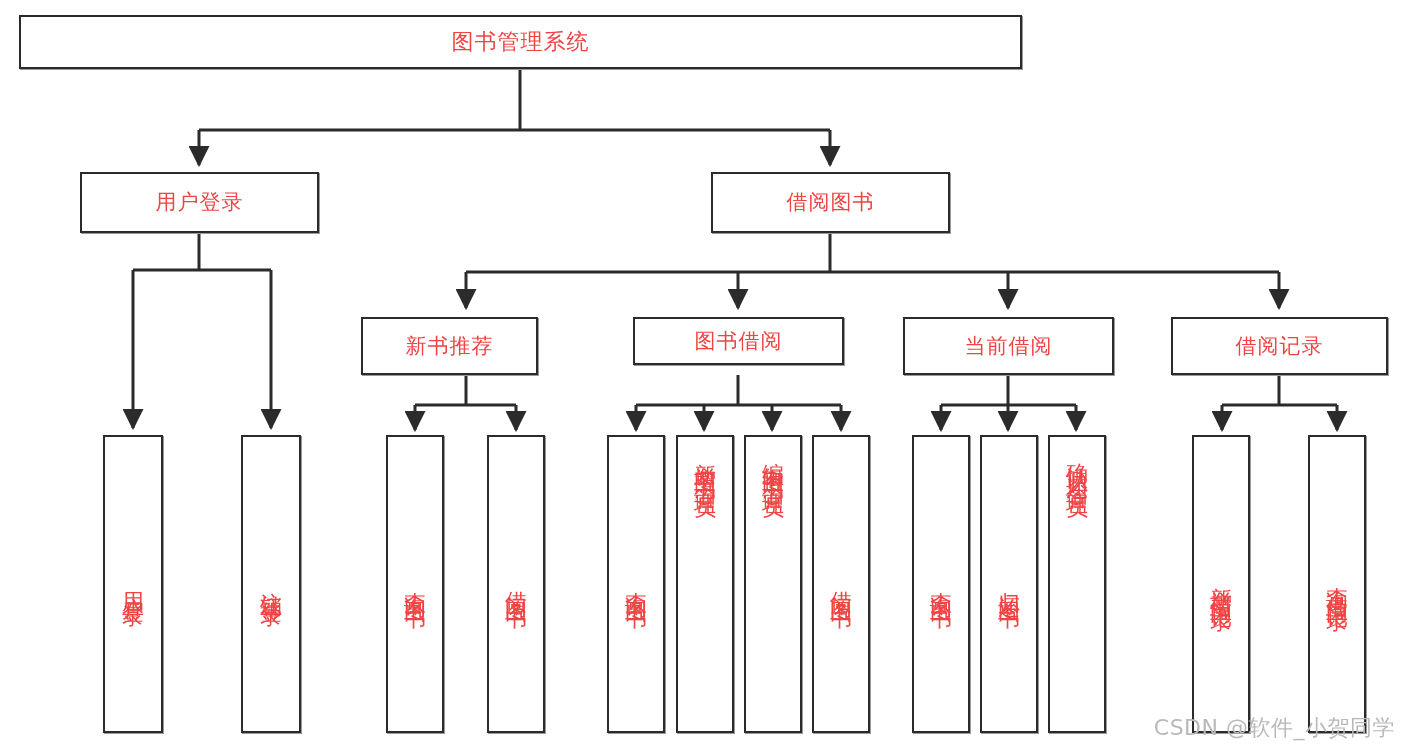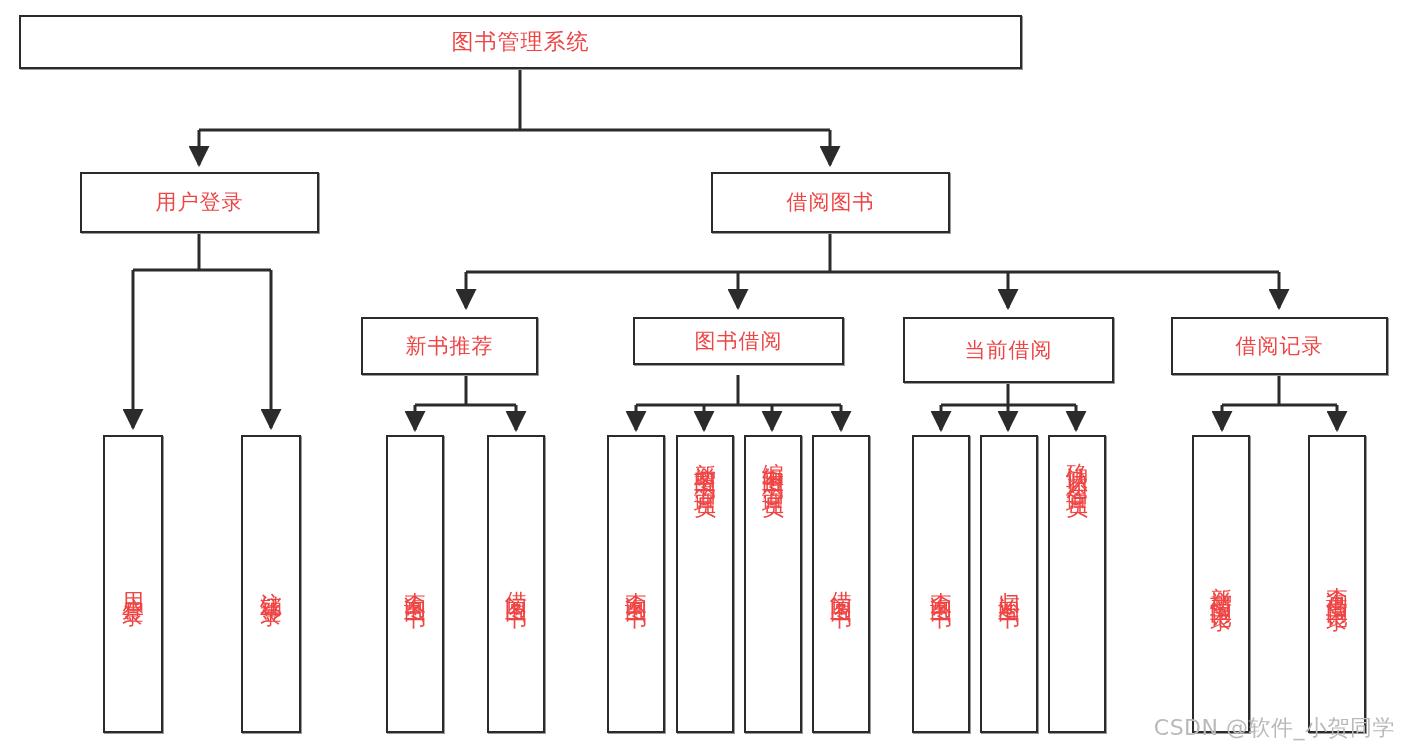--- a/index.html
+++ b/index.html
@@ -147,21 +147,21 @@
   </div>
 
   <div class="node horiz" style="left:361px; top:317px; width:177px; height:58px;">
     <span class="label">新书推荐</span>
   </div>
 
   <div class="node horiz" style="left:633px; top:317px; width:211px; height:48px;">
     <span class="label">图书借阅</span>
   </div>
 
-  <div class="node horiz" style="left:903px; top:317px; width:211px; height:66px;">
+  <div class="node horiz" style="left:903px; top:317px; width:211px; height:58px;">
     <span class="label">当前借阅</span>
   </div>
 
   <div class="node horiz" style="left:1171px; top:317px; width:217px; height:58px;">
     <span class="label">借阅记录</span>
   </div>
 
   <div class="node vert mid" style="left:103px; top:435px; width:60px; height:298px;">
     <span class="label">用户登录</span>
   </div>

